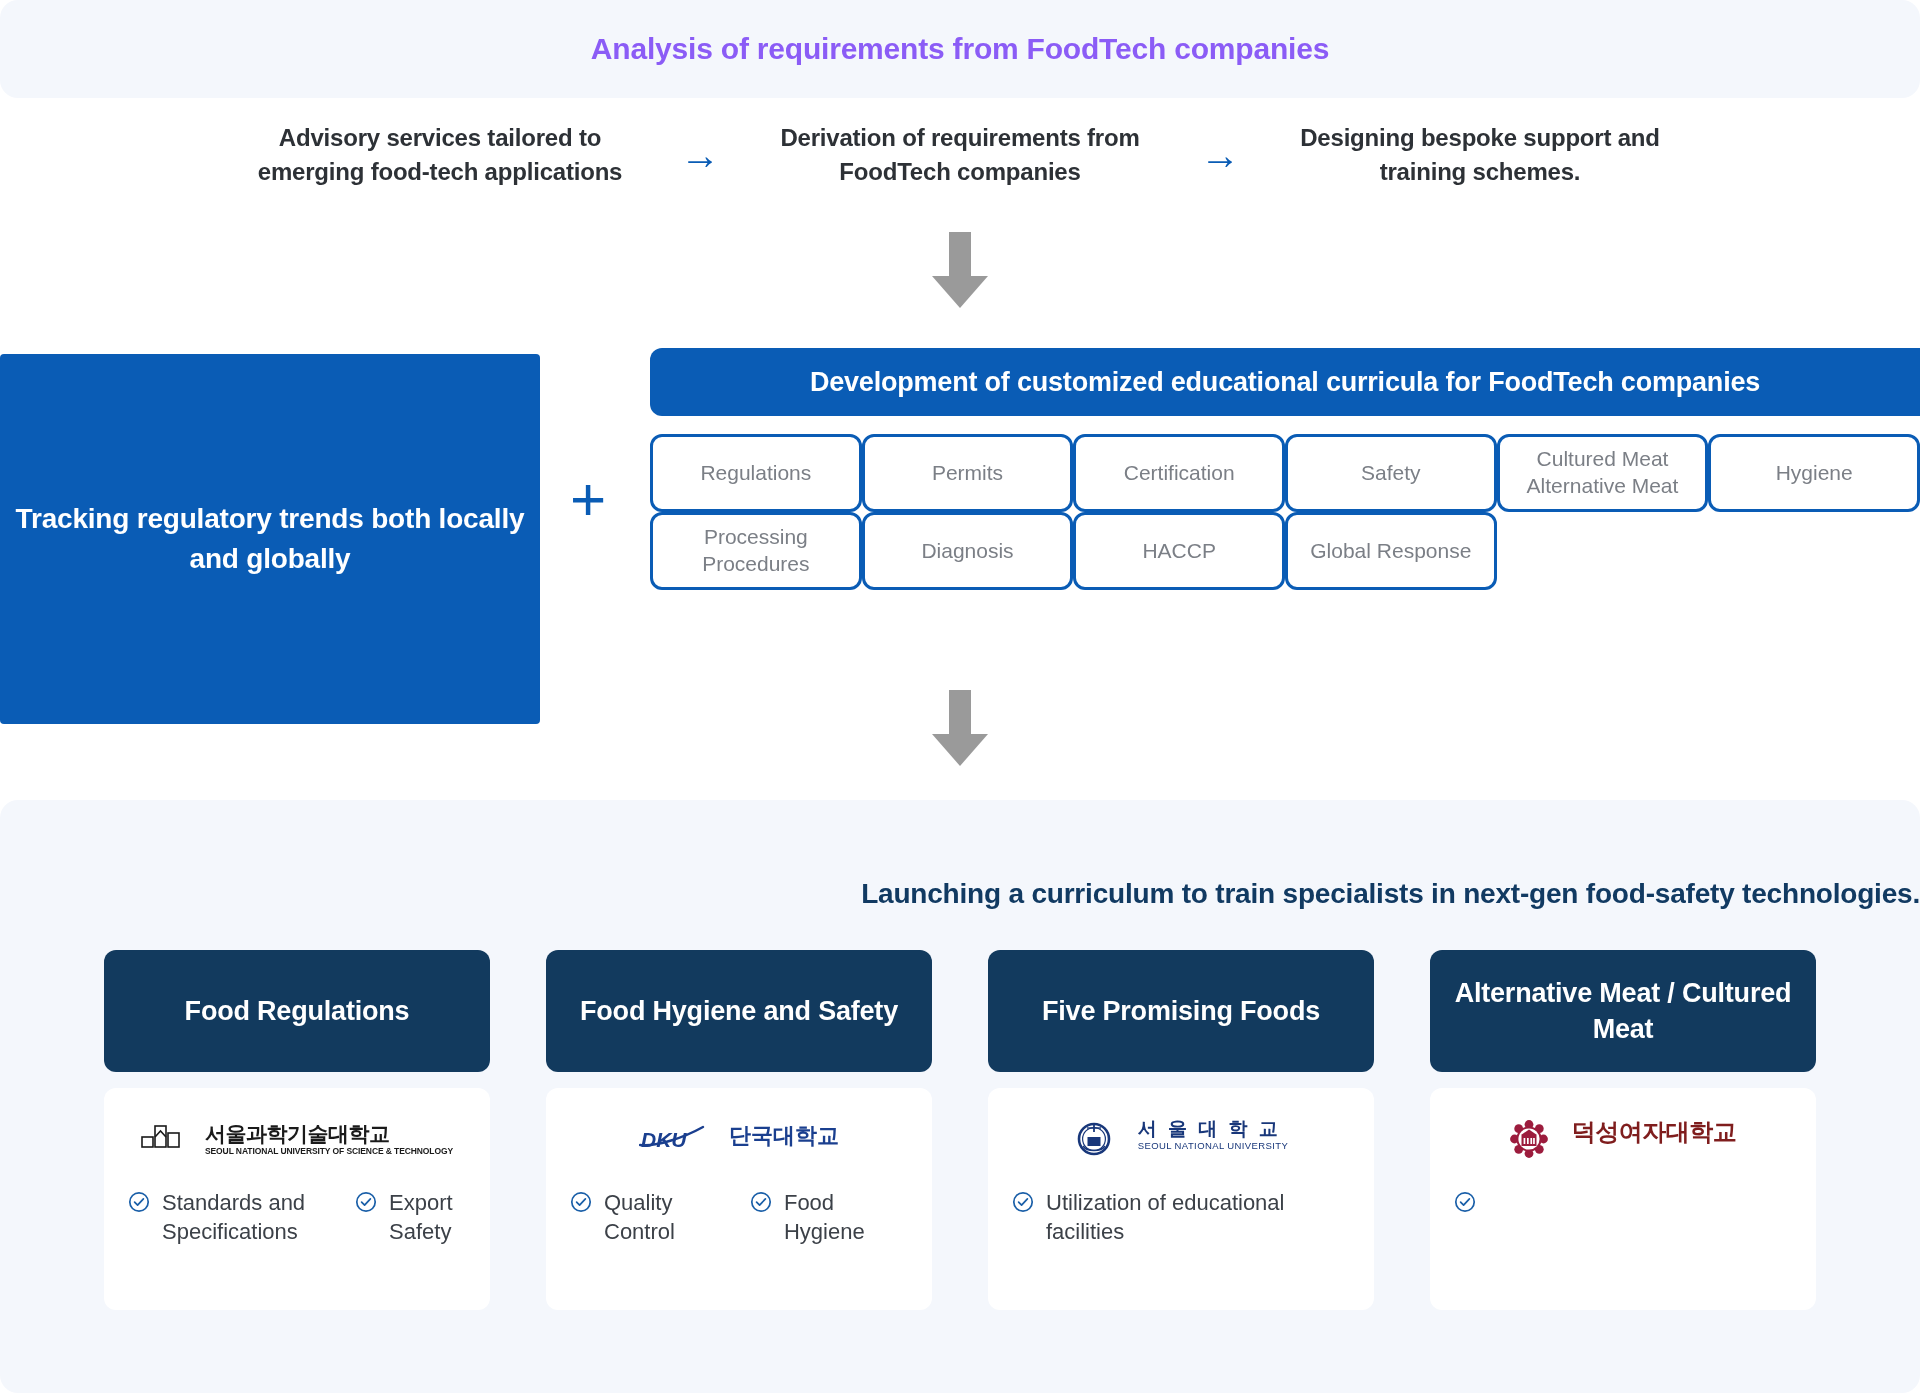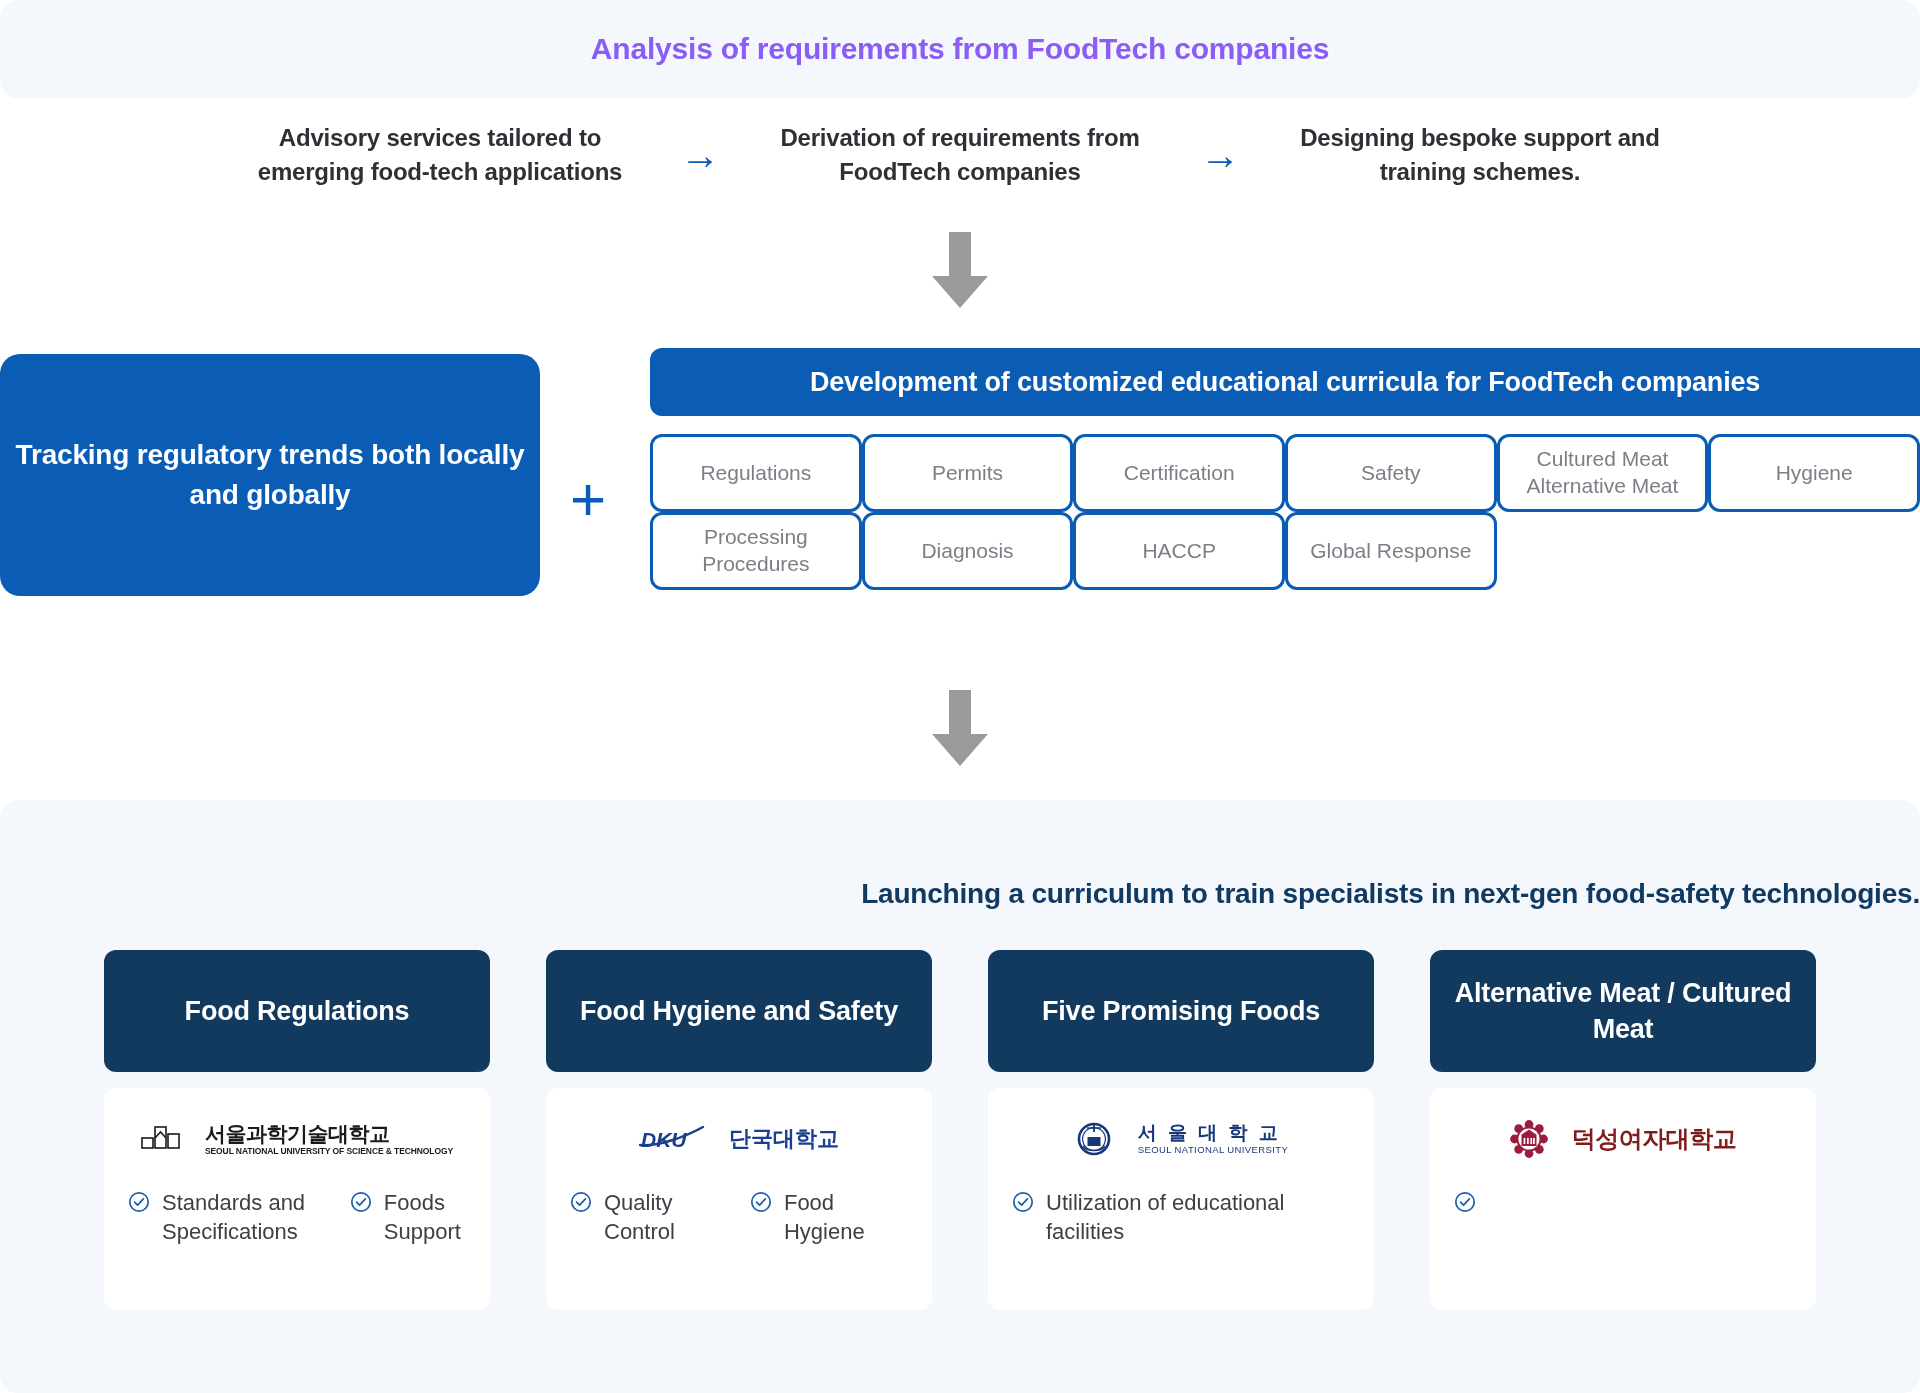--- a/index.html
+++ b/index.html
@@ -86,23 +86,23 @@
     left: 0;
     top: 348px;
     width: 1920px;
     height: 310px;
   }
   .left-blue-card {
     position: absolute;
     left: 0;
     top: 6px;
     width: 540px;
-    height: 242px;
+    height: 370px;
     background: #0a5cb5;
-    border-radius: 20px;
+    border-radius: 4px;
     display: flex;
     align-items: center;
     justify-content: center;
     color: #ffffff;
   }
   .left-blue-card-text {
     font-size: 28px;
     font-weight: bold;
     line-height: 1.42;
     text-align: center;
@@ -224,21 +224,21 @@
     gap: 12px;
   }
   .bullet-icon { flex: 0 0 auto; margin-top: 3px; }
   .bullet-text {
     font-size: 22px;
     color: #3c4148;
     line-height: 1.32;
   }
 
   
-  .logo-row { display: flex; align-items: center; gap: 24px; }
+  .logo-row { display: flex; gap: 24px; }
   .logo-ko {
     font-size: 21px;
     font-weight: bold;
     color: #1a1a1a;
     letter-spacing: -0.5px;
     line-height: 1;
   }
   .logo-ko-blue {
     font-size: 22px;
     font-weight: bold;
@@ -369,21 +369,21 @@
               </span>
               <span class="bullet-text">Standards and Specifications</span>
             </div>
             <div class="bullet">
               <span class="bullet-icon">
                 <svg width="22" height="22" viewBox="0 0 22 22" aria-hidden="true">
                   <circle cx="11" cy="11" r="9.2" fill="none" stroke="#1a5fa8" stroke-width="1.7"></circle>
                   <path d="M6.6 11.2 L9.6 14.2 L15.4 7.9" fill="none" stroke="#1a5fa8" stroke-width="1.7" stroke-linecap="round" stroke-linejoin="round"></path>
                 </svg>
               </span>
-              <span class="bullet-text">Foods Support</span>
+              <span class="bullet-text">Export Safety</span>
             </div>
           </div>
         </div>
       </div>
 
       <div class="card">
         <div class="card-header">
           <div class="card-header-text">Food Hygiene and Safety</div>
         </div>
         <div class="card-body">

